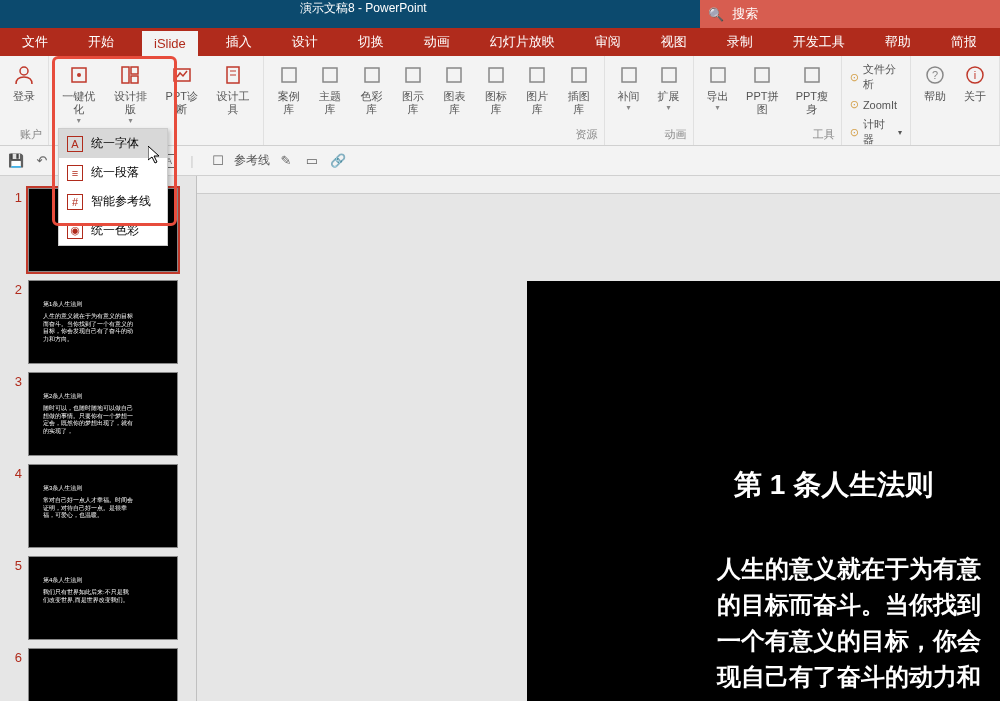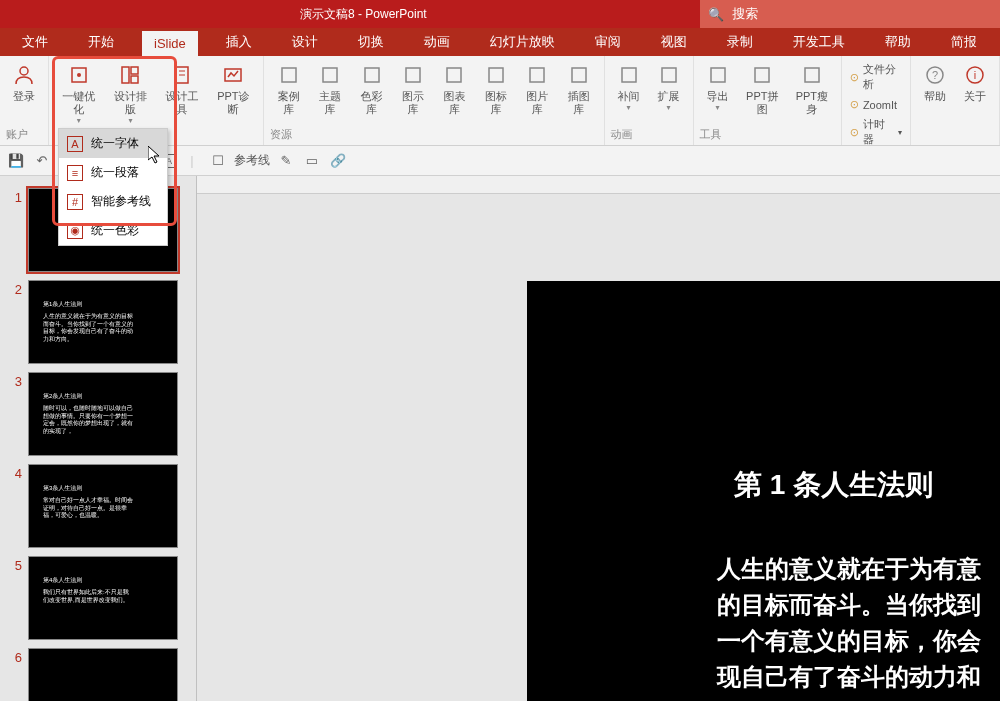--- a/index.html
+++ b/index.html
@@ -1,31 +1,31 @@
 <!DOCTYPE html>
 <html><head>
 <meta charset="utf-8">
 <style>
 *{margin:0;padding:0;box-sizing:border-box;font-family:"Microsoft YaHei","Segoe UI",sans-serif}
 body{width:1000px;height:701px;background:#e6e6e6;overflow:hidden;position:relative}
-.titlebar{height:28px;background:#b91c1c;display:flex;align-items:center;color:#fff;font-size:12px}
+.titlebar{height:28px;background:#0c4a6e;display:flex;align-items:flex-start;color:#fff;font-size:12px}
 .titlebar .title{margin-left:300px}
 .searchbar{position:absolute;right:0;top:0;height:28px;width:300px;background:#d75d50;display:flex;align-items:center;color:#fff;font-size:13px;padding-left:8px}
 .searchbar .sicon{margin-right:8px}
 .tabs{height:28px;background:#b02b1c;display:flex;align-items:flex-end;padding-left:10px;gap:16px}
 .tab{padding:5px 12px;color:#fff;font-size:13px;cursor:pointer}
 .tab.active{background:#f3f3f3;color:#b02b1c;font-weight:normal}
 .ribbon{height:90px;background:#f3f3f3;border-bottom:1px solid #d0d0d0;display:flex;position:relative}
 .rgroup{display:flex;flex-direction:column;height:100%;border-right:1px solid #e0e0e0;padding:4px 6px 0}
 .rbtns{display:flex;gap:4px;flex:1}
 .rbtn{display:flex;flex-direction:column;align-items:center;justify-content:flex-start;padding:4px 4px;cursor:pointer;min-width:36px}
 .rbtn .ricon{width:22px;height:22px;margin-bottom:4px;display:flex;align-items:center;justify-content:center}
 .rbtn .rlabel{font-size:11px;color:#555;text-align:center;line-height:1.2}
 .rbtn .arrow{font-size:8px;color:#888}
-.glabel{font-size:11px;color:#888;text-align:left;padding-bottom:3px}
+.glabel{font-size:11px;color:#888;text-align:right;padding-bottom:3px}
 .highlight-box{position:absolute;left:52px;top:56px;width:125px;height:170px;border:3px solid #e74c3c;border-radius:6px;pointer-events:none;z-index:100}
 .dropdown{position:absolute;left:58px;top:128px;width:110px;background:#fff;border:1px solid #ccc;z-index:50;box-shadow:2px 2px 4px rgba(0,0,0,0.2)}
 .dropdown .ditem{display:flex;align-items:center;padding:6px 8px;font-size:12px;cursor:pointer;gap:8px}
 .dropdown .ditem.hov{background:#d8d8d8}
 .dropdown .diconw{width:16px;height:16px;display:flex;align-items:center;justify-content:center;color:#b02b1c;font-size:11px;border:1px solid #b02b1c}
 .qat{height:30px;background:#f3f3f3;display:flex;align-items:center;padding-left:6px;gap:6px;border-bottom:1px solid #d0d0d0}
 .qat .qi{width:20px;height:20px;display:flex;align-items:center;justify-content:center;color:#666;font-size:13px;cursor:pointer}
 .workspace{display:flex;height:525px}
 .thumbpanel{width:196px;background:#e6e6e6;overflow-y:auto;padding-top:8px}
 .thumb-row{display:flex;padding:4px 8px}
@@ -104,35 +104,35 @@
               <rect x="12" y="3" width="7" height="7" fill="none" stroke="#c0392b" stroke-width="1.5"></rect>
               <rect x="12" y="12" width="7" height="7" fill="none" stroke="#c0392b" stroke-width="1.5"></rect>
             </svg>
           </div>
           <div class="rlabel">设计排版</div>
           <div class="arrow">▾</div>
         </div>
         <div class="rbtn">
           <div class="ricon">
             <svg width="22" height="22" viewBox="0 0 22 22">
+              <rect x="3" y="5" width="16" height="12" fill="none" stroke="#c0392b" stroke-width="1.5"></rect>
+              <path d="M6 13 L9 9 L12 12 L16 7" fill="none" stroke="#c0392b" stroke-width="1.5"></path>
+            </svg>
+          </div>
+          <div class="rlabel">PPT诊断</div>
+        </div>
+        <div class="rbtn">
+          <div class="ricon">
+            <svg width="22" height="22" viewBox="0 0 22 22">
               <rect x="5" y="3" width="12" height="16" fill="none" stroke="#c0392b" stroke-width="1.5"></rect>
               <line x1="8" y1="7" x2="14" y2="7" stroke="#c0392b"></line>
               <line x1="8" y1="11" x2="14" y2="11" stroke="#c0392b"></line>
             </svg>
           </div>
           <div class="rlabel">设计工具</div>
-        </div>
-        <div class="rbtn">
-          <div class="ricon">
-            <svg width="22" height="22" viewBox="0 0 22 22">
-              <rect x="3" y="5" width="16" height="12" fill="none" stroke="#c0392b" stroke-width="1.5"></rect>
-              <path d="M6 13 L9 9 L12 12 L16 7" fill="none" stroke="#c0392b" stroke-width="1.5"></path>
-            </svg>
-          </div>
-          <div class="rlabel">PPT诊断</div>
         </div>
       </div>
       <div class="glabel">&nbsp;</div>
     </div>
     <div class="rgroup">
       <div class="rbtns">
         <div class="rbtn">
           <div class="ricon">
             <svg width="22" height="22" viewBox="0 0 22 22">
               <rect x="4" y="4" width="14" height="14" fill="none" stroke="#888" stroke-width="1.5"></rect>

